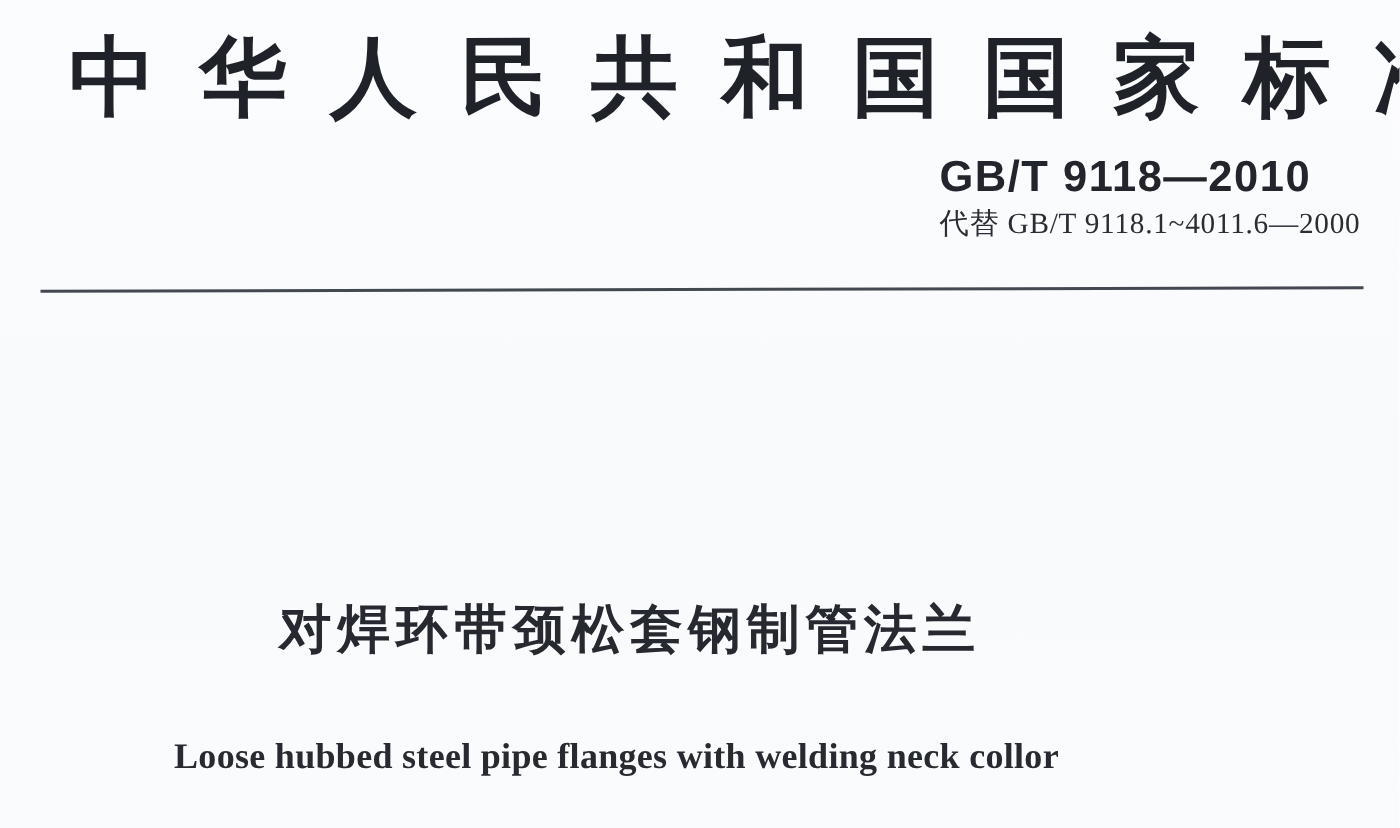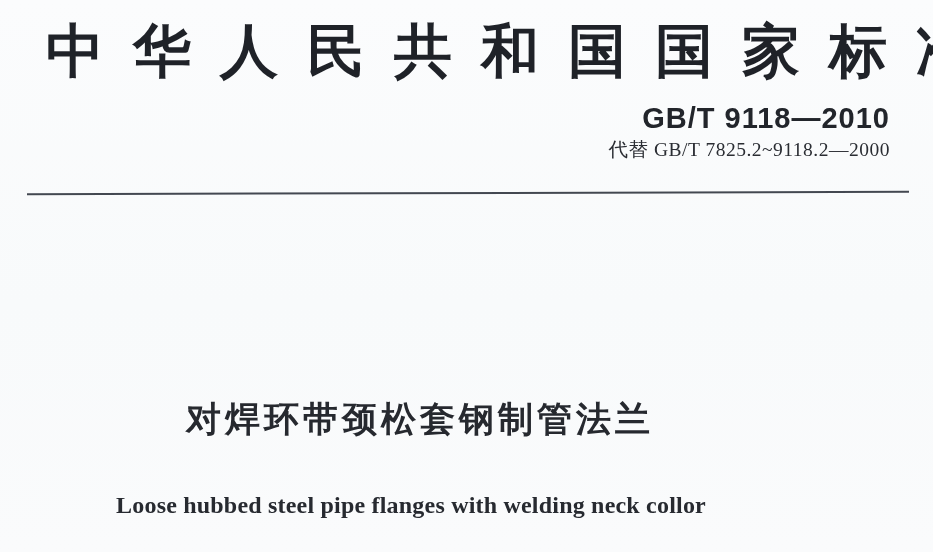--- a/index.html
+++ b/index.html
@@ -27,22 +27,22 @@
     letter-spacing: 29px;
     white-space: nowrap;
     color: #1f2228;
     font-family: "Liberation Serif", "DejaVu Serif", serif;
   }
 
   
   .std-block {
     position: absolute;
     top: 103px;
-    right: 43px;
-    text-align: right;
+    right: 26px;
+    text-align: left;
   }
   .std-code {
     font-size: 29px;
     font-weight: bold;
     letter-spacing: 1px;
     color: #22252b;
     font-family: "Liberation Sans", "DejaVu Sans", sans-serif;
     line-height: 1.1;
   }
   .std-replaces {
@@ -94,21 +94,21 @@
 </style>
 </head>
 <body>
 
 <div class="page">
 
   <div class="national-title">中华人民共和国国家标准</div>
 
   <div class="std-block">
     <div class="std-code">GB/T 9118—2010</div>
-    <div class="std-replaces">代替 GB/T 7825.2~9118.2—2000</div>
+    <div class="std-replaces">代替 GB/T 9118.1~4011.6—2000</div>
   </div>
 
   <div class="header-rule"></div>
 
   <div class="doc-title-cn">对焊环带颈松套钢制管法兰</div>
 
   <div class="doc-title-en">Loose hubbed steel pipe flanges with welding neck collor</div>
 
 </div>
 

